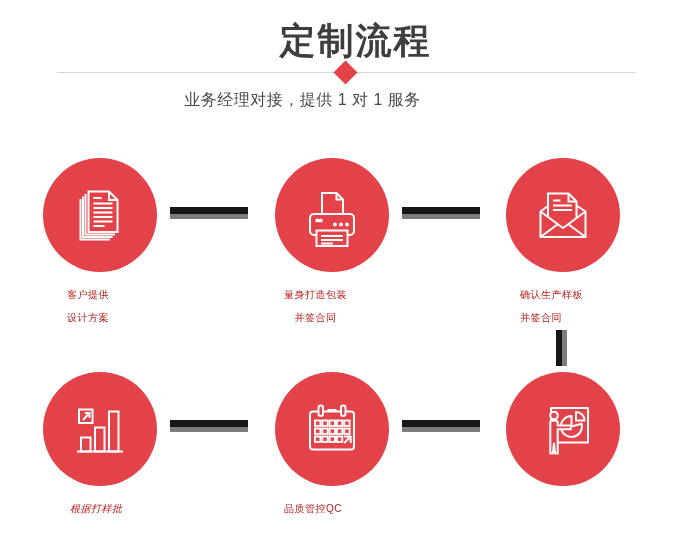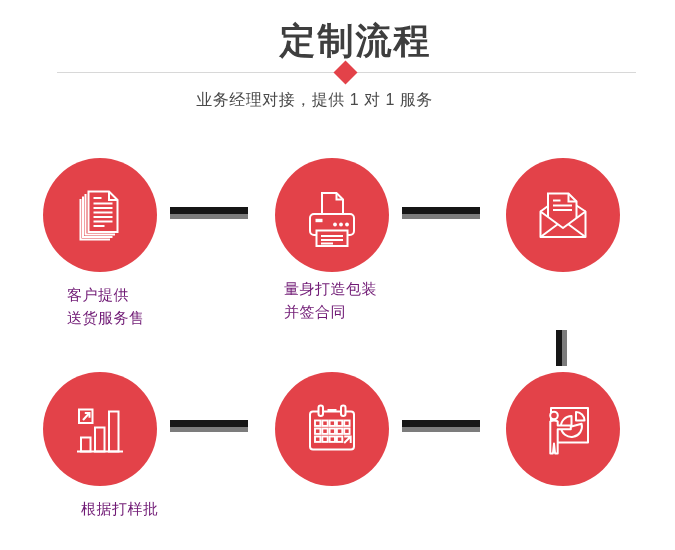--- a/index.html
+++ b/index.html
@@ -13,43 +13,43 @@
   }
   .divider{
     position:absolute;top:72px;left:57px;width:579px;height:1px;background:#d8d8d8;
   }
   .diamond{
     position:absolute;top:64px;left:337px;width:17px;height:17px;background:#e34249;
     transform:rotate(45deg);
   }
   .subtitle{
     position:absolute;top:90px;left:0;width:587px;text-align:center;text-indent:18px;
-    font-size:16px;color:#4a4a4a;letter-spacing:0.5px;margin-left:12px;
+    font-size:16px;color:#4a4a4a;letter-spacing:0.5px;
   }
   .circle{
     position:absolute;width:114px;height:114px;border-radius:50%;background:#e34249;
     display:flex;align-items:center;justify-content:center;
   }
   .circle svg{display:block;}
   .step-label{
-    position:absolute;font-size:15px;line-height:23px;color:#701a75;letter-spacing:0.5px;
+    position:absolute;font-size:10px;line-height:23px;color:#b91c1c;letter-spacing:0.5px;
   }
   .hbar{
     position:absolute;width:78px;height:12px;
     background:linear-gradient(to bottom,#161616 0%,#161616 58%,#7c7c7c 58%,#7c7c7c 100%);
   }
   .vbar{
     position:absolute;width:11px;height:36px;
     background:linear-gradient(to right,#161616 0%,#161616 58%,#7c7c7c 58%,#7c7c7c 100%);
   }
   
   #c1{top:158px;left:43px;}  #c2{top:158px;left:275px;} #c3{top:158px;left:506px;}
   #c4{top:372px;left:43px;}  #c5{top:372px;left:275px;} #c6{top:372px;left:506px;}
-  #l1{top:283px;left:67px;}  #l2{top:277px;left:284px;} #l3{top:283px;left:520px;}
-  #l4{top:497px;left:81px;}  #l5{top:497px;left:284px;} #l6{top:497px;left:520px;}
+  #l1{top:283px;left:67px;}  #l2{top:283px;left:284px;text-align:center;} #l3{top:283px;left:520px;}
+  #l4{top:497px;left:70px;font-style:italic;}  #l5{top:497px;left:284px;} #l6{top:497px;left:520px;}
   #b1{top:207px;left:170px;} #b2{top:207px;left:402px;}
   #b3{top:420px;left:170px;} #b4{top:420px;left:402px;}
   #b5{top:330px;left:556px;}
 </style>
 </head>
 <body>
 
 <div class="canvas">
 
   <div class="title">定制流程</div>
@@ -158,30 +158,35 @@
         <path d="M40.5 29.5 L40.5 19 A10.5 10.5 0 1 0 50.6 26.8 Z"></path>
         <path d="M45 15 A8.5 8.5 0 0 1 53.5 23.5 L45 23.5 Z"></path>
         <circle cx="23" cy="18.5" r="3.8" fill="#e34249"></circle>
         <path d="M19.3 24.5 C20 23.3 26 23.3 26.7 24.5 L26.7 28.5 L39.8 28.5 L39.8 32.3 L26.7 32.3 L26.7 56.5 L24.1 56.5 L23 46.5 L21.9 56.5 L19.3 56.5 Z" fill="#e34249"></path>
       </g>
     </svg>
   </div>
 
   <div class="step-label" id="l1">
     <div>客户提供</div>
-    <div>送货服务售</div>
+    <div>设计方案</div>
   </div>
   <div class="step-label" id="l2">
     <div>量身打造包装</div>
+    <div>并签合同</div>
+  </div>
+  <div class="step-label" id="l3">
+    <div>确认生产样板</div>
     <div>并签合同</div>
   </div>
   <div class="step-label" id="l4">
     <div>根据打样批</div>
   </div>
   <div class="step-label" id="l5">
+    <div>品质管控QC</div>
   </div>
 
   <div class="hbar" id="b1"></div>
   <div class="hbar" id="b2"></div>
   <div class="hbar" id="b3"></div>
   <div class="hbar" id="b4"></div>
   <div class="vbar" id="b5"></div>
 
 </div>
 

